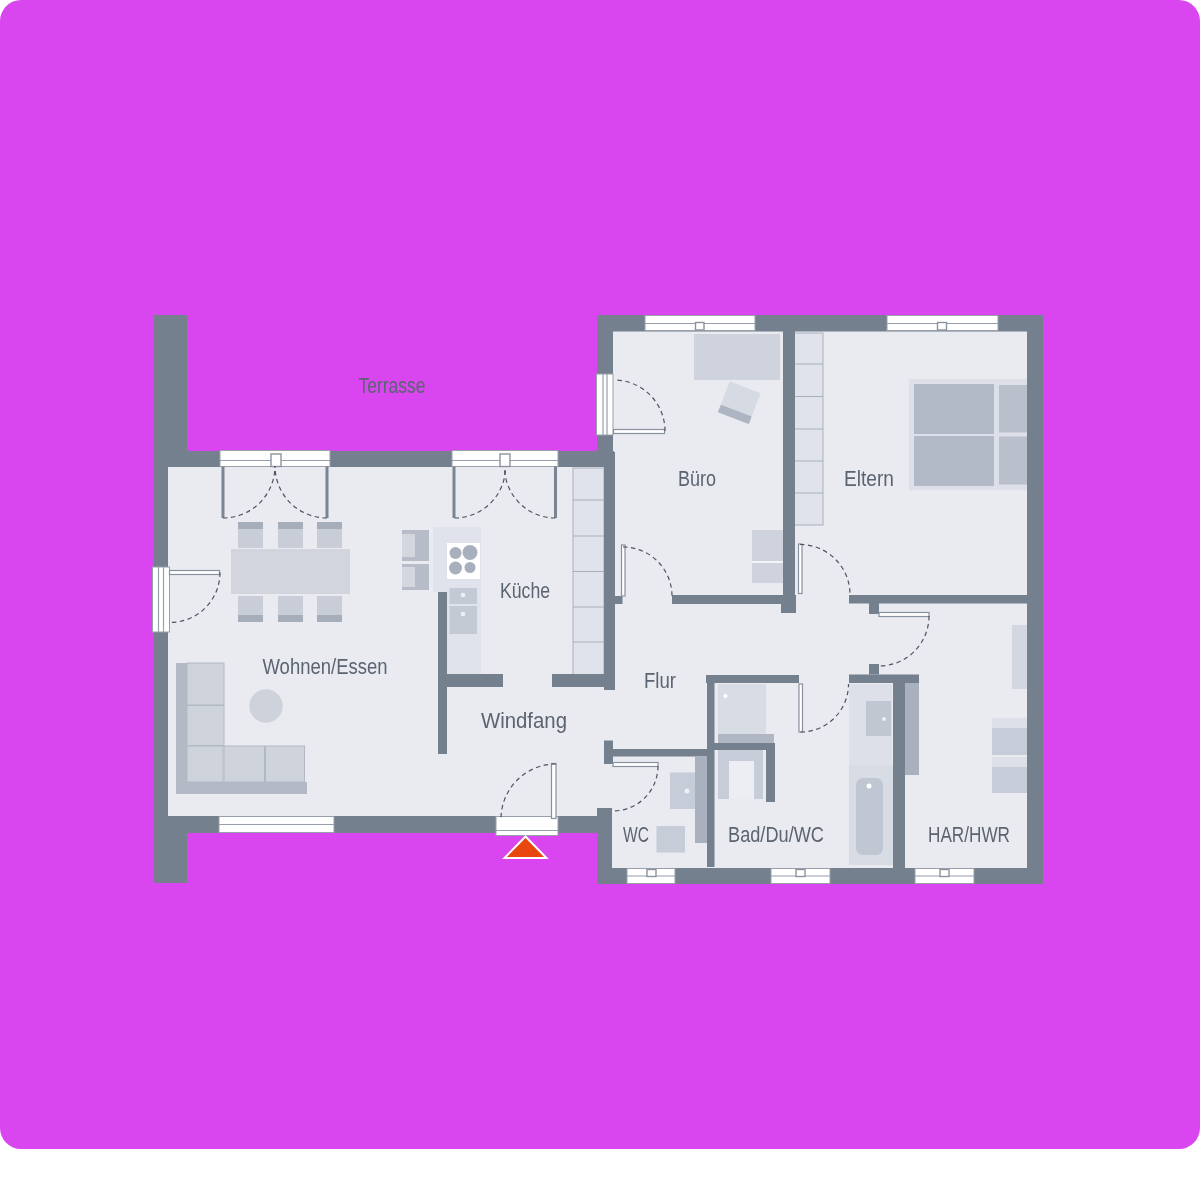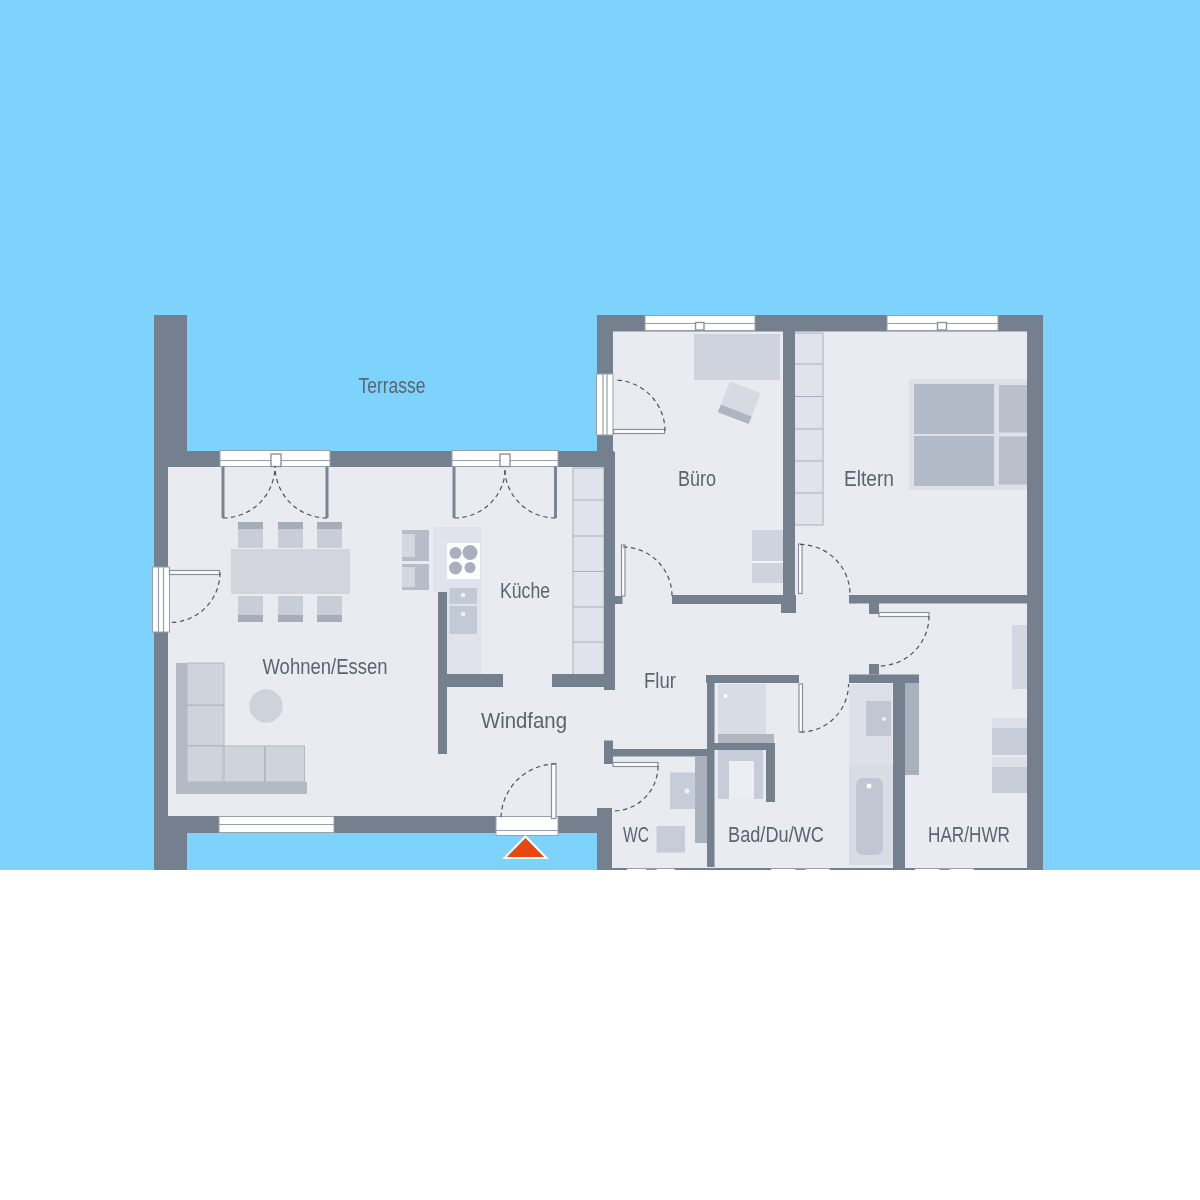--- a/index.html
+++ b/index.html
@@ -1,16 +1,16 @@
 <!DOCTYPE html>
 <html><head>
 <meta charset="utf-8">
 <style>
   html,body{margin:0;padding:0;background:#ffffff;}
-  .page{position:relative;width:1200px;height:870px;background:#7dd3fc;overflow:hidden;}
+  .page{position:relative;width:1200px;height:1149px;background:#d946ef;overflow:hidden;border-radius:21px;}
   text{font-family:"Liberation Sans",sans-serif;fill:#5b6471;}
 </style>
 </head>
 <body>
 <div class="page">
 <svg width="1200" height="1200" viewBox="0 0 1200 1200" xmlns="http://www.w3.org/2000/svg">
 
 <rect x="168" y="462" width="444" height="360" fill="#e9ebf1"></rect>
 
 <rect x="608" y="327" width="421" height="546" fill="#e9ebf1"></rect>

